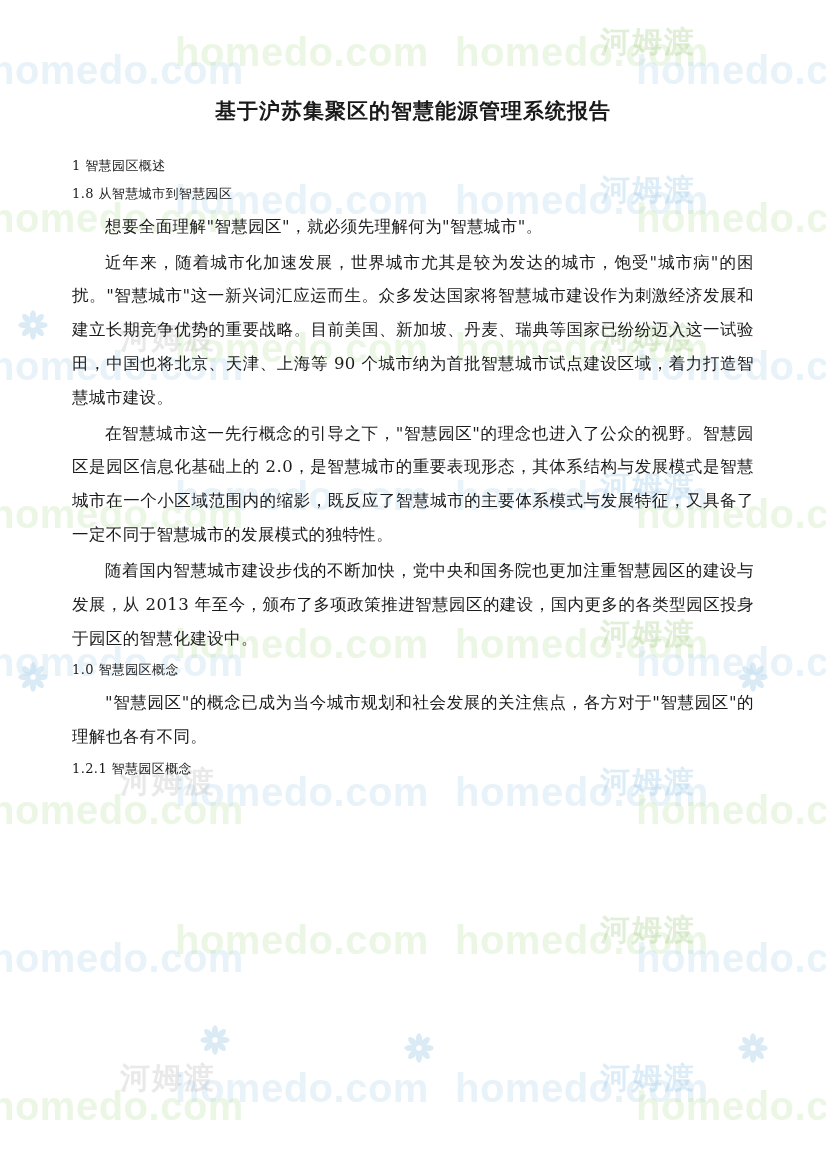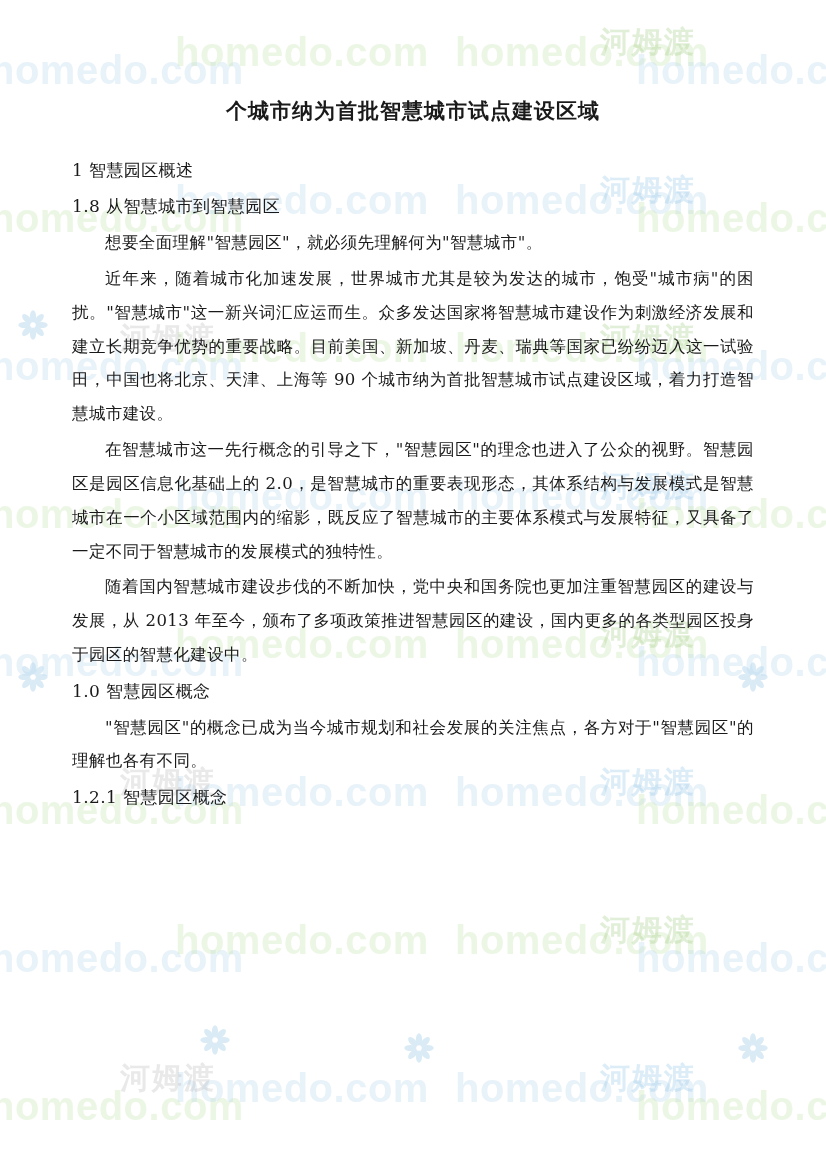--- a/index.html
+++ b/index.html
@@ -57,21 +57,21 @@
   .doc-title {
     text-align: center;
     font-size: 21px;
     font-weight: bold;
     font-family: "DejaVu Serif", serif;
     letter-spacing: 1px;
     margin: 0 0 26px 0;
     line-height: 1.5;
   }
   .heading {
-    font-size: 17px;
+    font-size: 13px;
     font-family: "DejaVu Serif", serif;
     line-height: 2.05;
     margin: 0 0 2px 0;
     letter-spacing: 0.4px;
   }
   .para {
     font-size: 16.5px;
     font-family: "DejaVu Serif", serif;
     line-height: 2.05;
     margin: 0 0 2px 0;
@@ -190,21 +190,21 @@
         <ellipse cx="15" cy="6.5" rx="3.1" ry="6.2" fill="#bcdcf0" transform="rotate(135 15 15)"></ellipse>
         <ellipse cx="15" cy="6.5" rx="3.1" ry="6.2" fill="#bcdcf0" transform="rotate(180 15 15)"></ellipse>
         <ellipse cx="15" cy="6.5" rx="3.1" ry="6.2" fill="#bcdcf0" transform="rotate(225 15 15)"></ellipse>
         <ellipse cx="15" cy="6.5" rx="3.1" ry="6.2" fill="#bcdcf0" transform="rotate(270 15 15)"></ellipse>
         <ellipse cx="15" cy="6.5" rx="3.1" ry="6.2" fill="#bcdcf0" transform="rotate(315 15 15)"></ellipse>
         <circle cx="15" cy="15" r="2.6" fill="#ffffff"></circle>
       </svg></div>
   </div>
 
 <div id="page">
-  <h1 class="doc-title">个城市纳为首批智慧城市试点建设区域</h1>
+  <h1 class="doc-title">基于沪苏集聚区的智慧能源管理系统报告</h1>
   <div id="body-blocks">
       <p class="heading">1 智慧园区概述</p>
       <p class="heading">1.8 从智慧城市到智慧园区</p>
       <p class="para">想要全面理解"智慧园区"，就必须先理解何为"智慧城市"。</p>
       <p class="para">近年来，随着城市化加速发展，世界城市尤其是较为发达的城市，饱受"城市病"的困扰。"智慧城市"这一新兴词汇应运而生。众多发达国家将智慧城市建设作为刺激经济发展和建立长期竞争优势的重要战略。目前美国、新加坡、丹麦、瑞典等国家已纷纷迈入这一试验田，中国也将北京、天津、上海等 90 个城市纳为首批智慧城市试点建设区域，着力打造智慧城市建设。</p>
       <p class="para">在智慧城市这一先行概念的引导之下，"智慧园区"的理念也进入了公众的视野。智慧园区是园区信息化基础上的 2.0，是智慧城市的重要表现形态，其体系结构与发展模式是智慧城市在一个小区域范围内的缩影，既反应了智慧城市的主要体系模式与发展特征，又具备了一定不同于智慧城市的发展模式的独特性。</p>
       <p class="para">随着国内智慧城市建设步伐的不断加快，党中央和国务院也更加注重智慧园区的建设与发展，从 2013 年至今，颁布了多项政策推进智慧园区的建设，国内更多的各类型园区投身于园区的智慧化建设中。</p>
       <p class="heading">1.0 智慧园区概念</p>
       <p class="para">"智慧园区"的概念已成为当今城市规划和社会发展的关注焦点，各方对于"智慧园区"的理解也各有不同。</p>
       <p class="heading">1.2.1 智慧园区概念</p>

